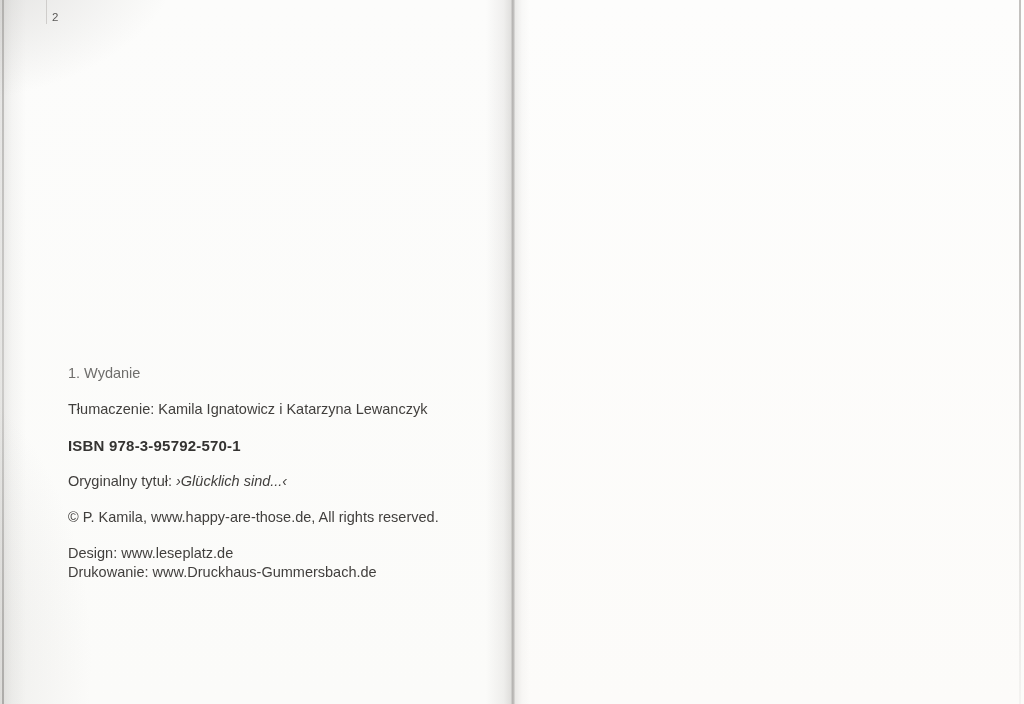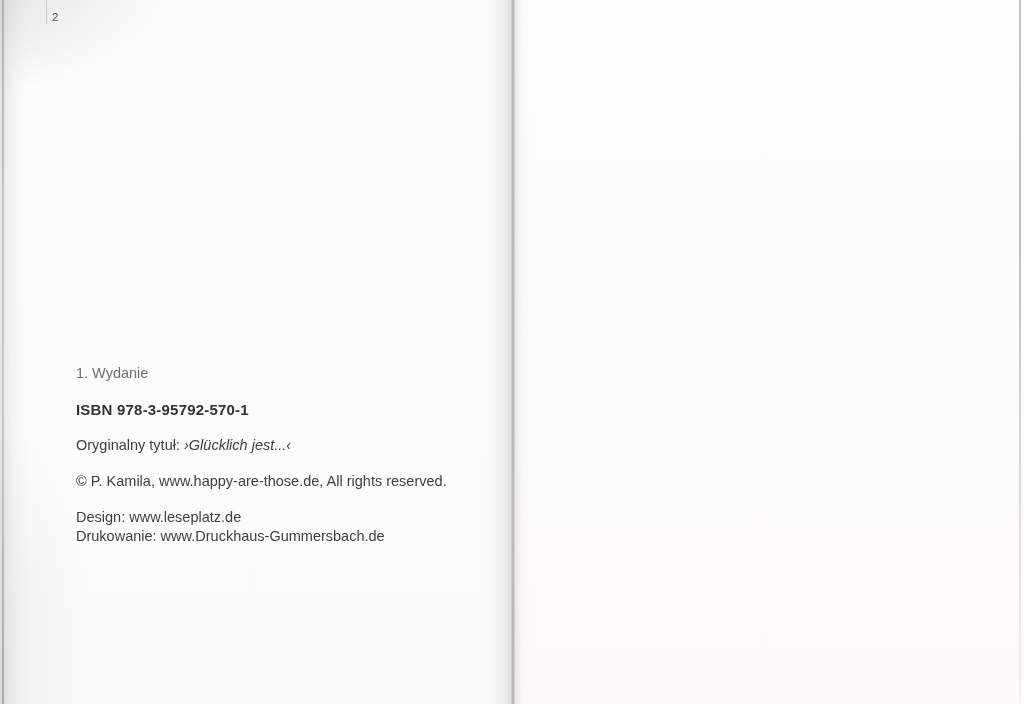--- a/index.html
+++ b/index.html
@@ -26,21 +26,21 @@
     position:absolute;left:2px;top:0;width:2px;height:704px;
     background:linear-gradient(to bottom, rgba(146,144,141,0.55), rgba(160,158,155,0.40) 55%, rgba(140,138,135,0.60));
   }
   .crop-mark{position:absolute;width:1px;background:#cfcdcb;}
   .crop-mark.left{left:46px;top:0;height:24px;}
   .corner-num{
     position:absolute;top:11px;
     font-size:11.5px;color:#5a5958;letter-spacing:0.3px;
   }
   .corner-num.left{left:52px;}
-  .colophon{position:absolute;left:76px;top:364px;width:400px;}
+  .colophon{position:absolute;left:68px;top:364px;width:400px;}
   .colo-par{
     margin:0 0 17px 0;
     font-size:14.5px;line-height:19px;color:#413f3d;
   }
   .colo-par.muted{color:#6f6e6c;}
   .colo-par.bold{font-weight:bold;font-size:15px;color:#343331;letter-spacing:0.2px;}
   .colo-par:last-child{margin-bottom:16px;}
   
   .gutter{
     position:absolute;left:486px;top:0;width:44px;height:704px;
@@ -66,22 +66,23 @@
 </head>
 <body>
 
 <div class="canvas">
 
   <div class="page-left">
     <div class="crop-mark left"></div>
     <div class="corner-num left">2</div>
     <div class="colophon" id="colophon">
         <p class="colo-par muted">1. Wydanie</p>
+        <p class="colo-par">Tłumaczenie: Kamila Ignatowicz i Katarzyna Lewanczyk</p>
         <p class="colo-par bold">ISBN 978-3-95792-570-1</p>
-        <p class="colo-par">Oryginalny tytuł: <i>›Glücklich jest...‹</i></p>
+        <p class="colo-par">Oryginalny tytuł: <i>›Glücklich sind...‹</i></p>
         <p class="colo-par">© P. Kamila, www.happy-are-those.de, All rights reserved.</p>
         <p class="colo-par">Design: www.leseplatz.de<br>Drukowanie: www.Druckhaus-Gummersbach.de</p>
       </div>
   </div>
 
   <div class="edge-left"></div>
 
   <div class="page-right">
     
     

